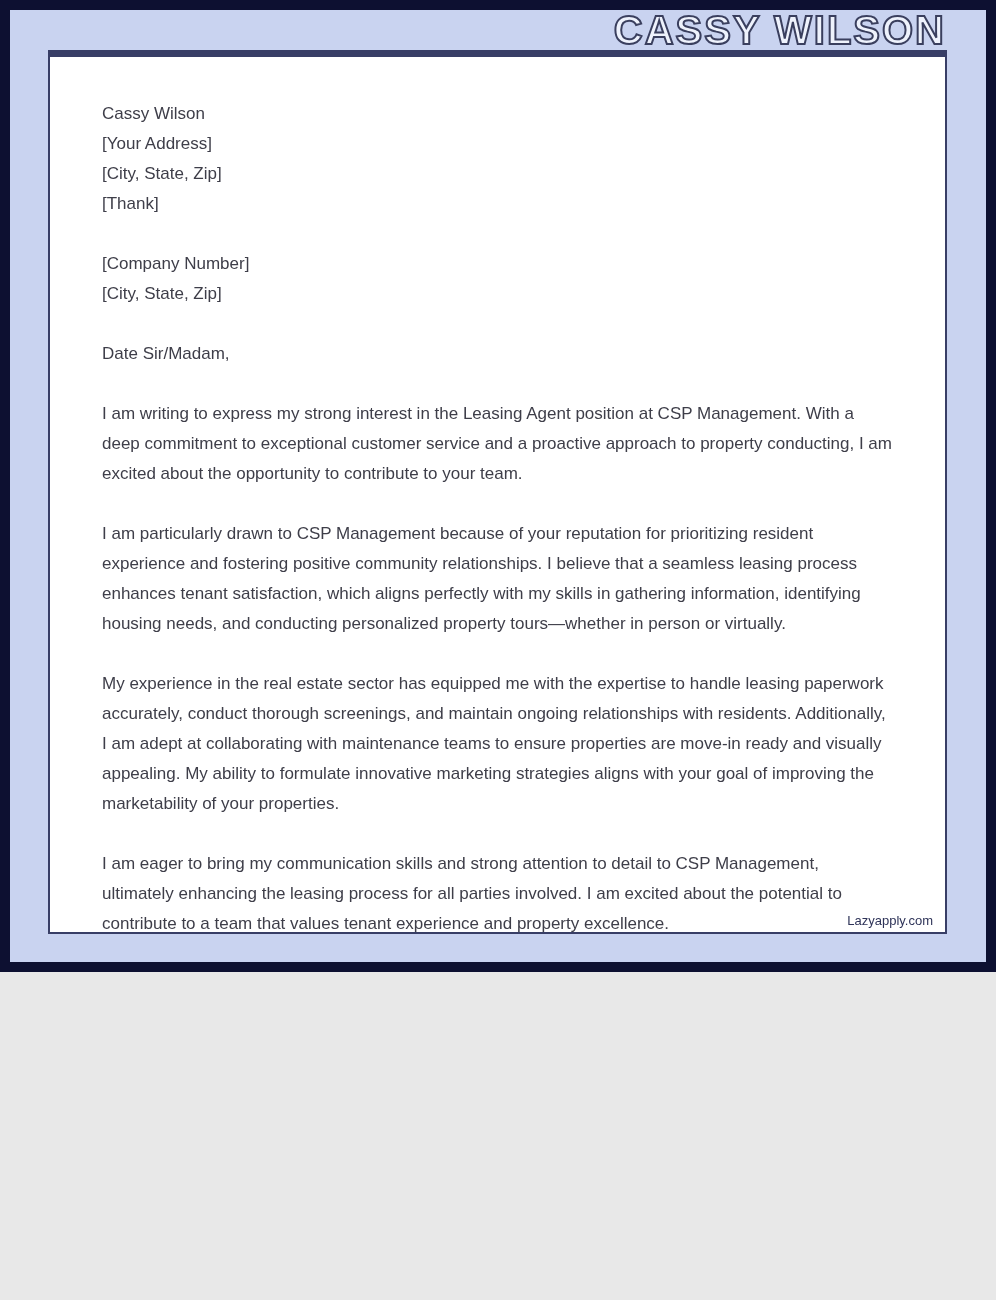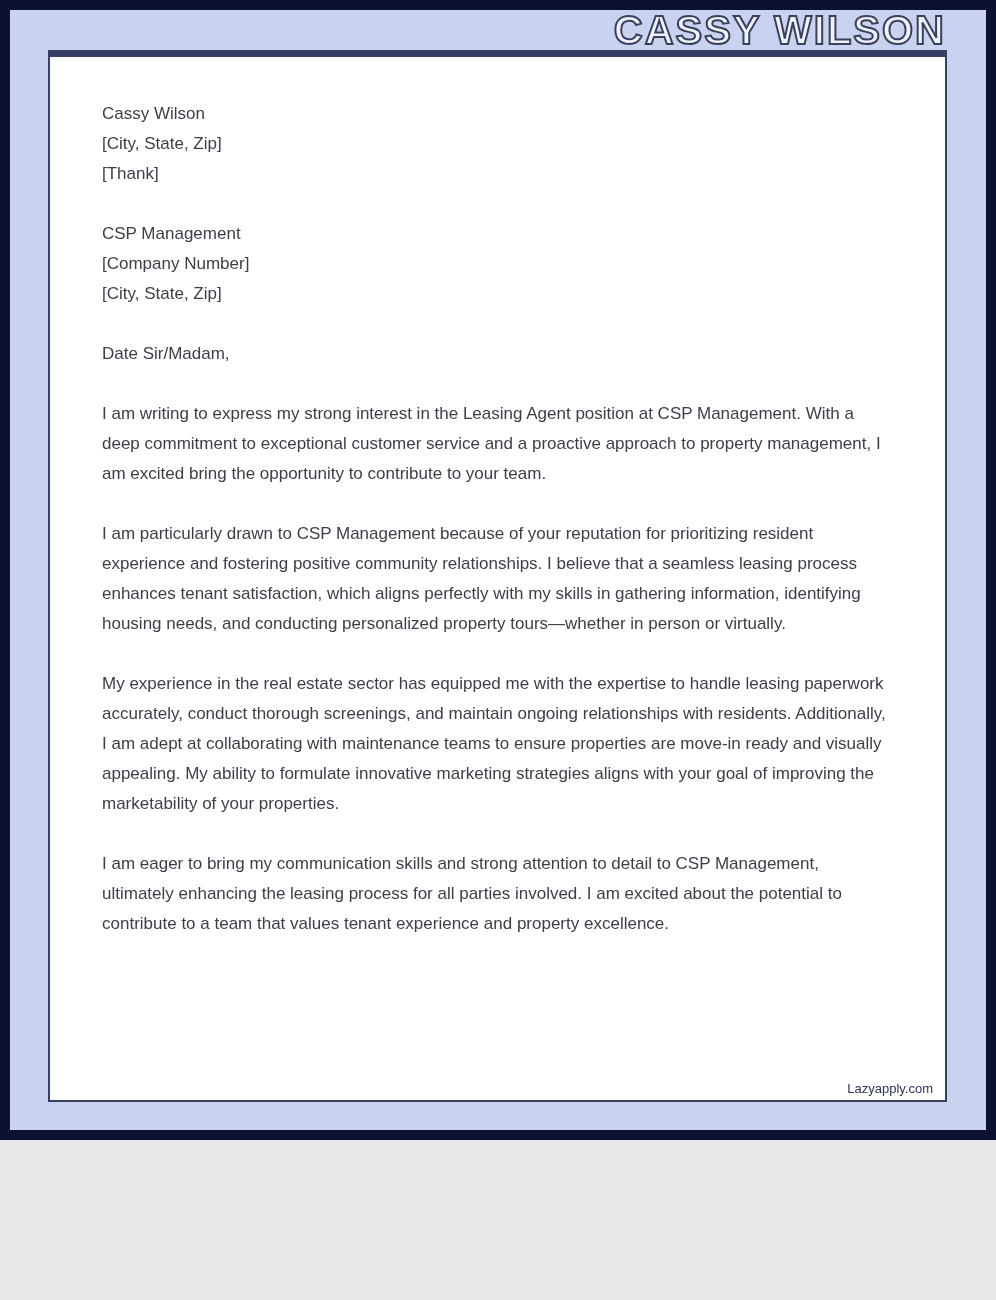--- a/index.html
+++ b/index.html
@@ -8,21 +8,21 @@
     --page_bg:#ffffff;
     --accent:#383e66;
     --text:#3e3e49;
     --watermark:#2e3358;
   }
   *{ box-sizing:border-box; }
   html,body{ margin:0; padding:0; background:#e8e8e8; }
   .screen{
     position:relative;
     width:996px;
-    height:1140px;
+    height:972px;
     background:var(--background);
     border:10px solid var(--border);
     overflow:hidden;
     font-family:"Liberation Sans","DejaVu Sans",sans-serif;
   }
   
   .header{
     position:absolute;
     top:0;
     left:38px;
@@ -88,33 +88,33 @@
 <div class="screen">
 
   <div class="header">
     <div class="header-name">CASSY WILSON</div>
   </div>
 
   <div class="page">
 
     <div class="block">
       <div class="line">Cassy Wilson</div>
+      <div class="line">[Your Address]</div>
       <div class="line">[City, State, Zip]</div>
       <div class="line">[Thank]</div>
     </div>
 
     <div class="block">
-      <div class="line">CSP Management</div>
       <div class="line">[Company Number]</div>
       <div class="line">[City, State, Zip]</div>
     </div>
 
     <div class="block">Date Sir/Madam,</div>
 
-    <p class="para">I am writing to express my strong interest in the Leasing Agent position at CSP Management. With a deep commitment to exceptional customer service and a proactive approach to property management, I am excited bring the opportunity to contribute to your team.</p>
+    <p class="para">I am writing to express my strong interest in the Leasing Agent position at CSP Management. With a deep commitment to exceptional customer service and a proactive approach to property conducting, I am excited about the opportunity to contribute to your team.</p>
     <p class="para">I am particularly drawn to CSP Management because of your reputation for prioritizing resident experience and fostering positive community relationships. I believe that a seamless leasing process enhances tenant satisfaction, which aligns perfectly with my skills in gathering information, identifying housing needs, and conducting personalized property tours—whether in person or virtually.</p>
     <p class="para">My experience in the real estate sector has equipped me with the expertise to handle leasing paperwork accurately, conduct thorough screenings, and maintain ongoing relationships with residents. Additionally, I am adept at collaborating with maintenance teams to ensure properties are move-in ready and visually appealing. My ability to formulate innovative marketing strategies aligns with your goal of improving the marketability of your properties.</p>
     <p class="para">I am eager to bring my communication skills and strong attention to detail to CSP Management, ultimately enhancing the leasing process for all parties involved. I am excited about the potential to contribute to a team that values tenant experience and property excellence.</p>
 
     <div class="watermark">Lazyapply.com</div>
   </div>
 
   <div class="closing">Sincerely,</div>
 
 </div>

